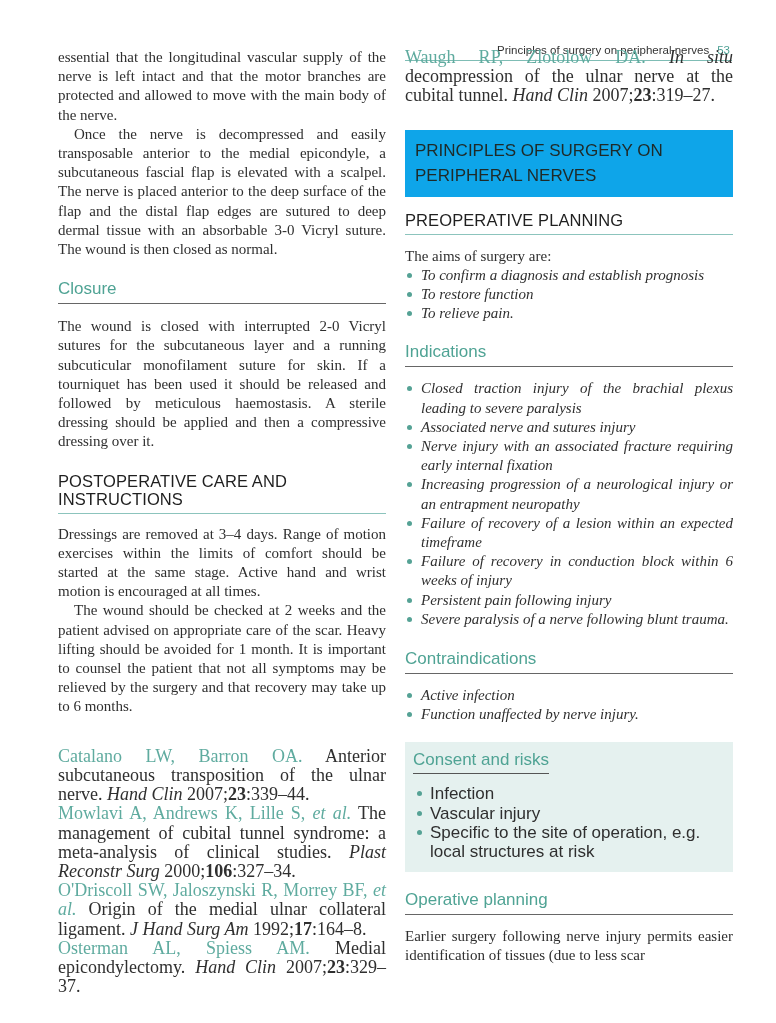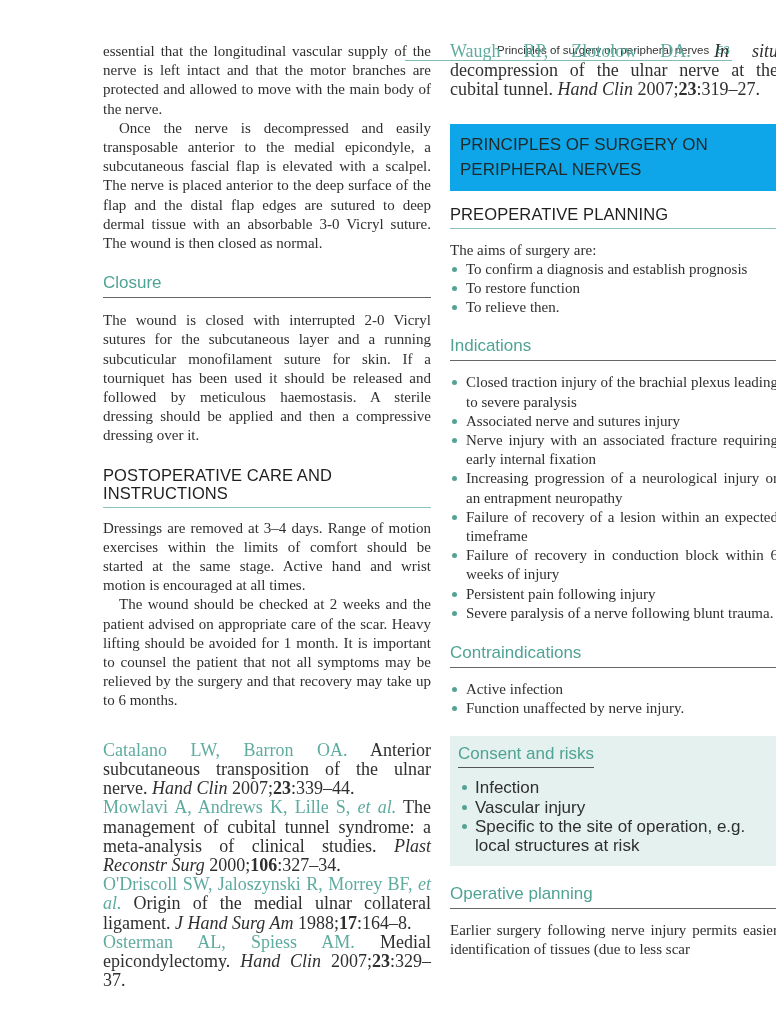--- a/index.html
+++ b/index.html
@@ -10,21 +10,21 @@
     position: absolute; left: 405px; top: 10px; width: 327px; height: 22px;
     border-bottom: 1.5px solid #7fbdb5;
     text-align: right;
     font-family: "Liberation Sans", "DejaVu Sans", sans-serif;
     font-size: 11.5px; color: #333; line-height: 22px;
     padding-right: 2px;
     margin-top: 29px;
   }
   .running-head .pg { color: #4a9e92; margin-left: 8px; }
 
-  .col { position: absolute; top: 42px; width: 328px; margin-left: 45px; }
+  .col { position: absolute; top: 48px; width: 328px; }
   .col-left { left: 58px; }
   .col-right { left: 405px; }
 
   p.body {
     font-size: 15px; line-height: 19.2px; text-align: justify; color: #2f2f2f;
   }
   p.body.indent { text-indent: 16px; }
 
   .sub-head {
     font-family: "Liberation Sans", "DejaVu Sans", sans-serif;
@@ -36,21 +36,21 @@
     font-size: 16.5px; color: #1f1f1f; line-height: 18px;
     padding-bottom: 5px; border-bottom: 1.5px solid #8cc4bd;
     letter-spacing: 0.1px;
   }
   .chapter-box {
     background: #0ea5e9; padding: 8px 10px 9px 10px;
     font-family: "Liberation Sans", "DejaVu Sans", sans-serif;
     font-size: 17px; line-height: 25px; color: #1f2a28;
   }
 
-  ul.bullets { list-style: none; }
+  ul.bullets { list-style: none; font-style: italic; }
   ul.bullets li {
     position: relative; padding-left: 16px;
     font-size: 15px; line-height: 19.2px; text-align: justify; color: #2f2f2f;
   }
   ul.bullets li::before {
     content: ""; position: absolute; left: 2px; top: 7px;
     width: 5px; height: 5px; border-radius: 50%; background: #55a295;
   }
 
   .ref { font-size: 18px; line-height: 19.2px; text-align: justify; color: #2f2f2f; }
@@ -106,21 +106,21 @@
   <div style="height:19px"></div>
   <div style="height:11px"></div>
 
   <div class="ref">
     <span class="authors">Catalano LW, Barron OA.</span><span> Anterior subcutaneous transposition of the ulnar nerve. </span><i>Hand Clin</i><span> 2007;</span><b>23</b><span>:339–44.</span>
   </div>
   <div class="ref">
     <span class="authors">Mowlavi A, Andrews K, Lille S, </span><i class="authors">et al.</i><span> The management of cubital tunnel syndrome: a meta-analysis of clinical studies. </span><i>Plast Reconstr Surg</i><span> 2000;</span><b>106</b><span>:327–34.</span>
   </div>
   <div class="ref">
-    <span class="authors">O'Driscoll SW, Jaloszynski R, Morrey BF, </span><i class="authors">et al.</i><span> Origin of the medial ulnar collateral ligament. </span><i>J Hand Surg Am</i><span> 1988;</span><b>17</b><span>:164–8.</span>
+    <span class="authors">O'Driscoll SW, Jaloszynski R, Morrey BF, </span><i class="authors">et al.</i><span> Origin of the medial ulnar collateral ligament. </span><i>J Hand Surg Am</i><span> 1992;</span><b>17</b><span>:164–8.</span>
   </div>
   <div class="ref">
     <span class="authors">Osterman AL, Spiess AM.</span><span> Medial epicondylectomy. </span><i>Hand Clin</i><span> 2007;</span><b>23</b><span>:329–37.</span>
   </div>
 </div>
 
 <div class="col col-right">
   <div class="ref">
     <span class="authors">Waugh RP, Zlotolow DA.</span><i> In situ</i><span> decompression of the ulnar nerve at the cubital tunnel. </span><i>Hand Clin</i><span> 2007;</span><b>23</b><span>:319–27.</span>
   </div>
@@ -131,21 +131,21 @@
     <div>PERIPHERAL NERVES</div>
   </div>
 
   <div style="height:14px"></div>
   <div class="major-head">PREOPERATIVE PLANNING</div>
   <div style="height:12px"></div>
   <p class="body">The aims of surgery are:</p>
   <ul class="bullets">
     <li>To confirm a diagnosis and establish prognosis</li>
     <li>To restore function</li>
-    <li>To relieve then.</li>
+    <li>To relieve pain.</li>
   </ul>
 
   <div style="height:19px"></div>
   <div class="sub-head">Indications</div>
   <div style="height:12px"></div>
   <ul class="bullets">
     <li>Closed traction injury of the brachial plexus leading to severe paralysis</li>
     <li>Associated nerve and sutures injury</li>
     <li>Nerve injury with an associated fracture requiring early internal fixation</li>
     <li>Increasing progression of a neurological injury or an entrapment neuropathy</li>

